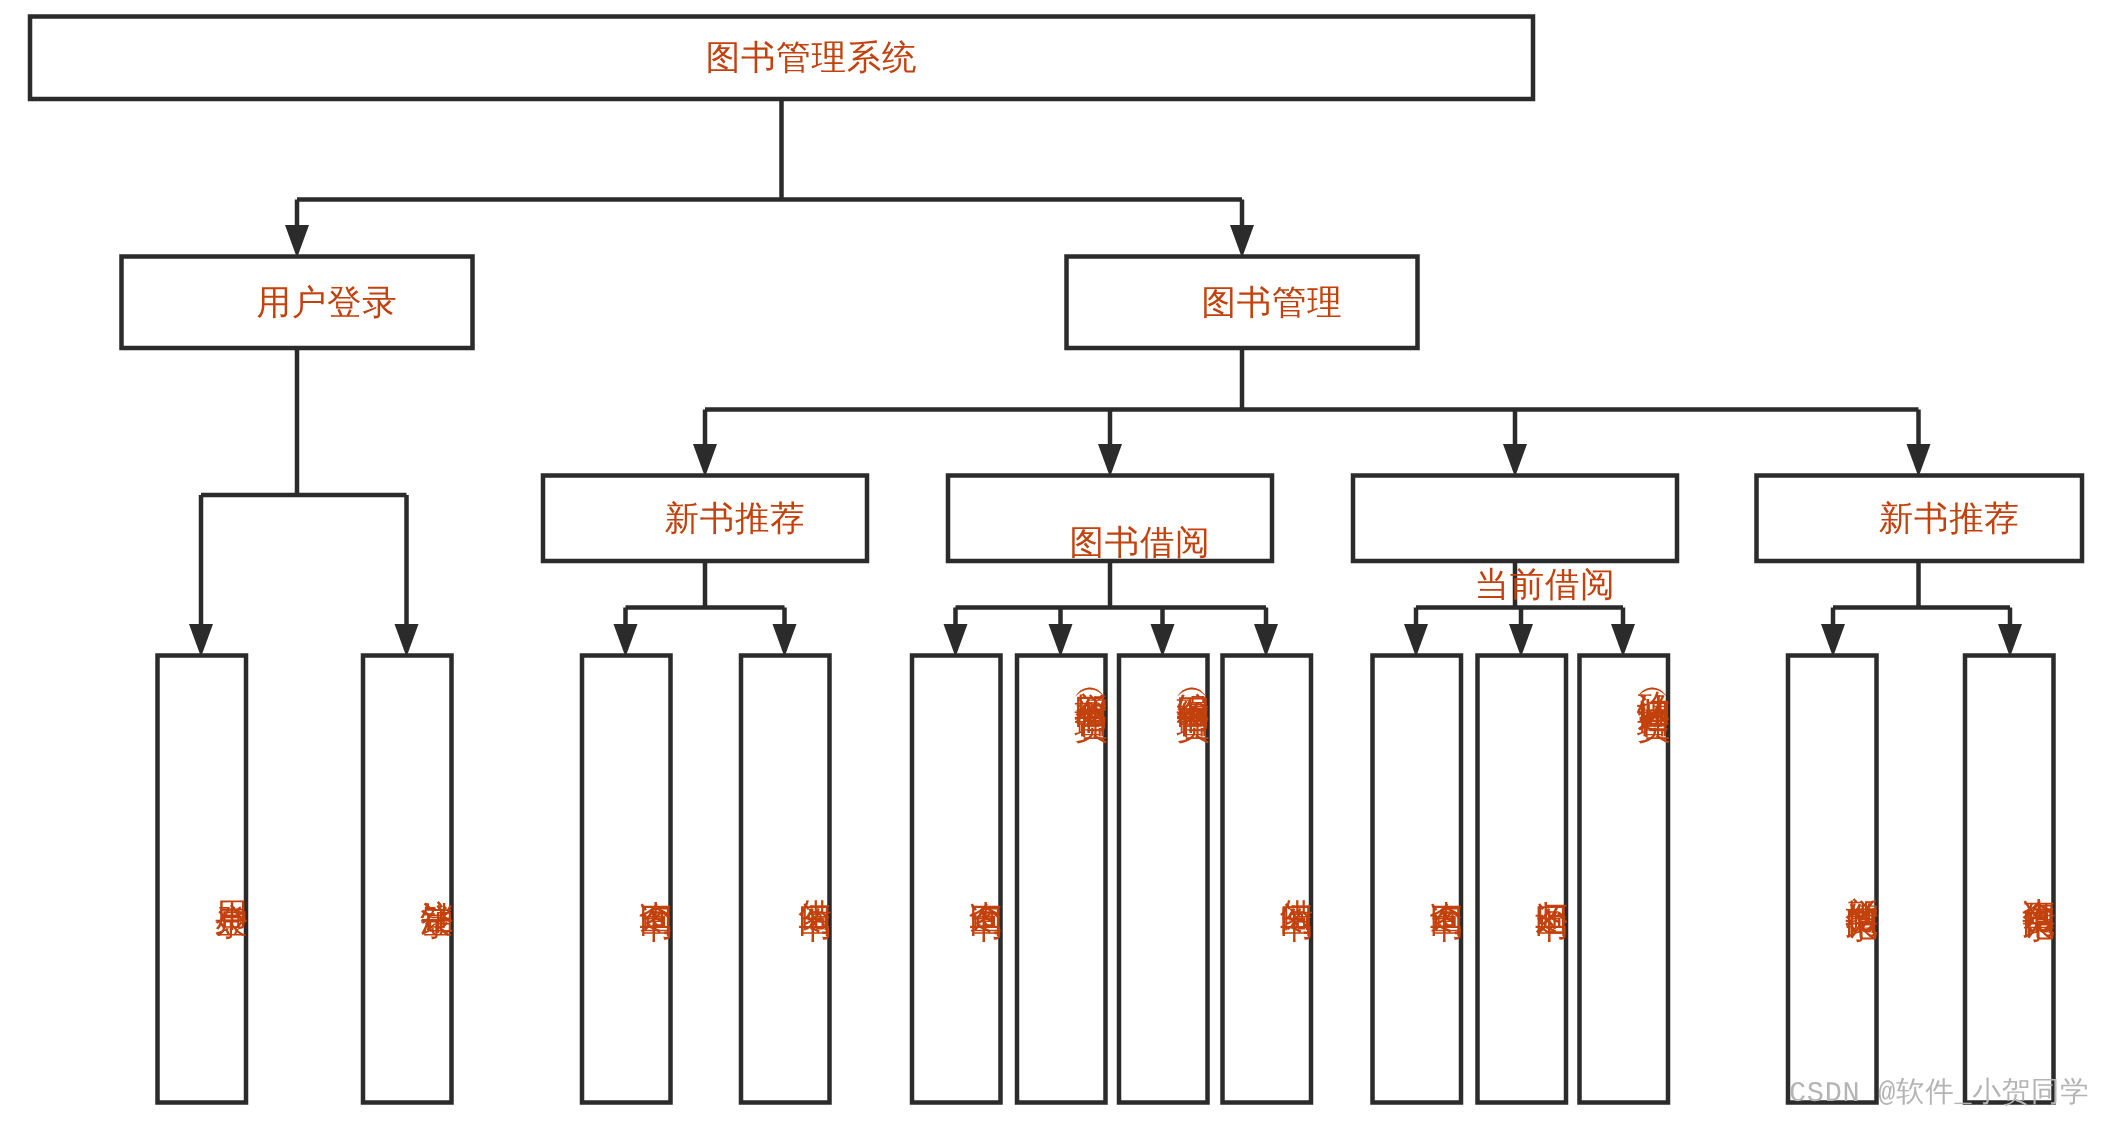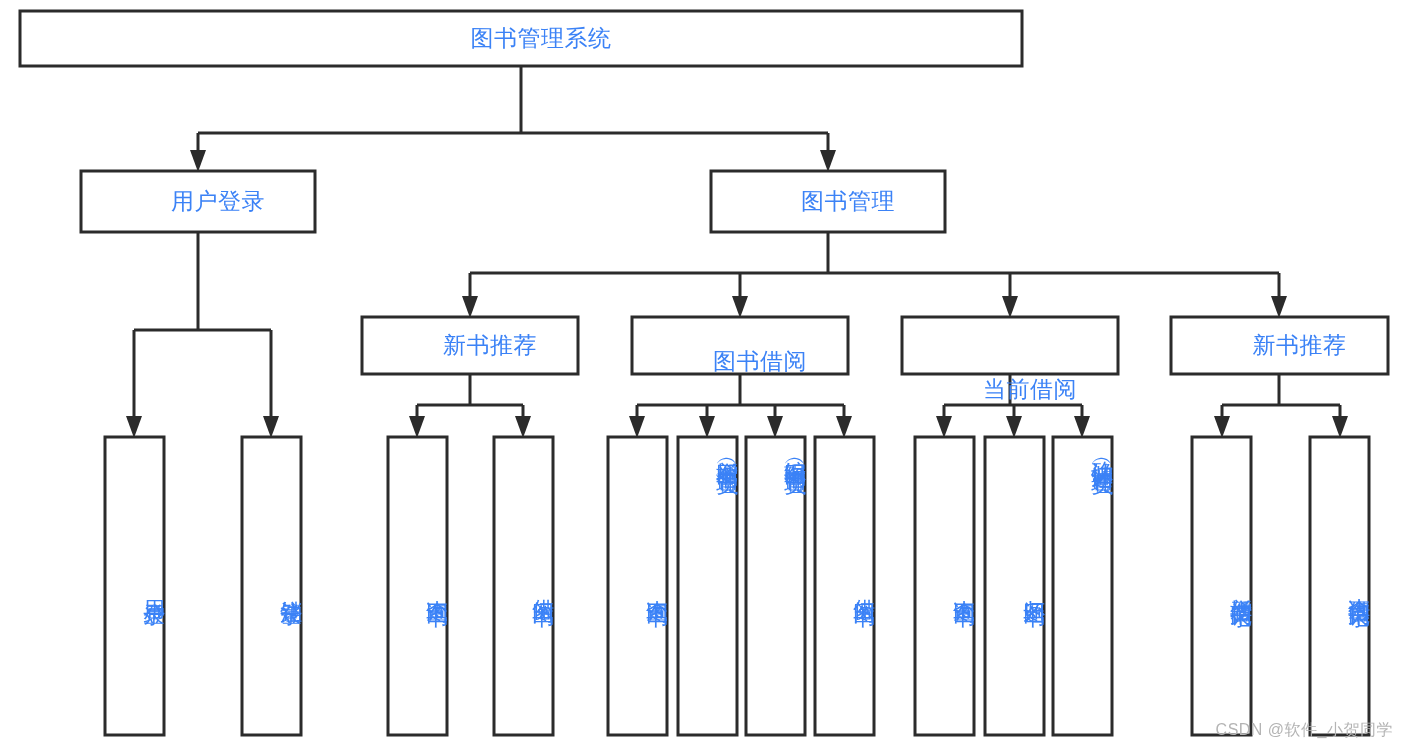--- a/index.html
+++ b/index.html
@@ -36,21 +36,21 @@
   }
   .arrow-head {
     fill: #2b2b2b;
     stroke: none;
   }
   .node-label {
     position: absolute;
     display: flex;
     align-items: center;
     justify-content: center;
-    color: #3b82f6;
+    color: #c2410c;
     font-family: "Liberation Sans", "DejaVu Sans", sans-serif;
     pointer-events: none;
     box-sizing: border-box;
     padding-left: 40px;
   }
   .node-label.horizontal {
     font-size: 23px;
     line-height: 1.1;
     letter-spacing: 0.5px;
   }
@@ -64,23 +64,23 @@
     padding-top: 6px;
   }
   .node-label.vertical.centered {
     justify-content: center;
     padding-top: 0;
   }
   .watermark {
     position: absolute;
     right: 12px;
     bottom: 6px;
-    font-size: 16px;
+    font-size: 19px;
     color: #b4b4b4;
-    font-family: Liberation Sans, sans-serif;
+    font-family: Liberation Mono, monospace;
     letter-spacing: 0.5px;
     white-space: nowrap;
   }
 </style>
 </head>
 <body>
 
 <div id="canvas">
 
   <svg class="diagram" viewBox="0 0 1405 747">

